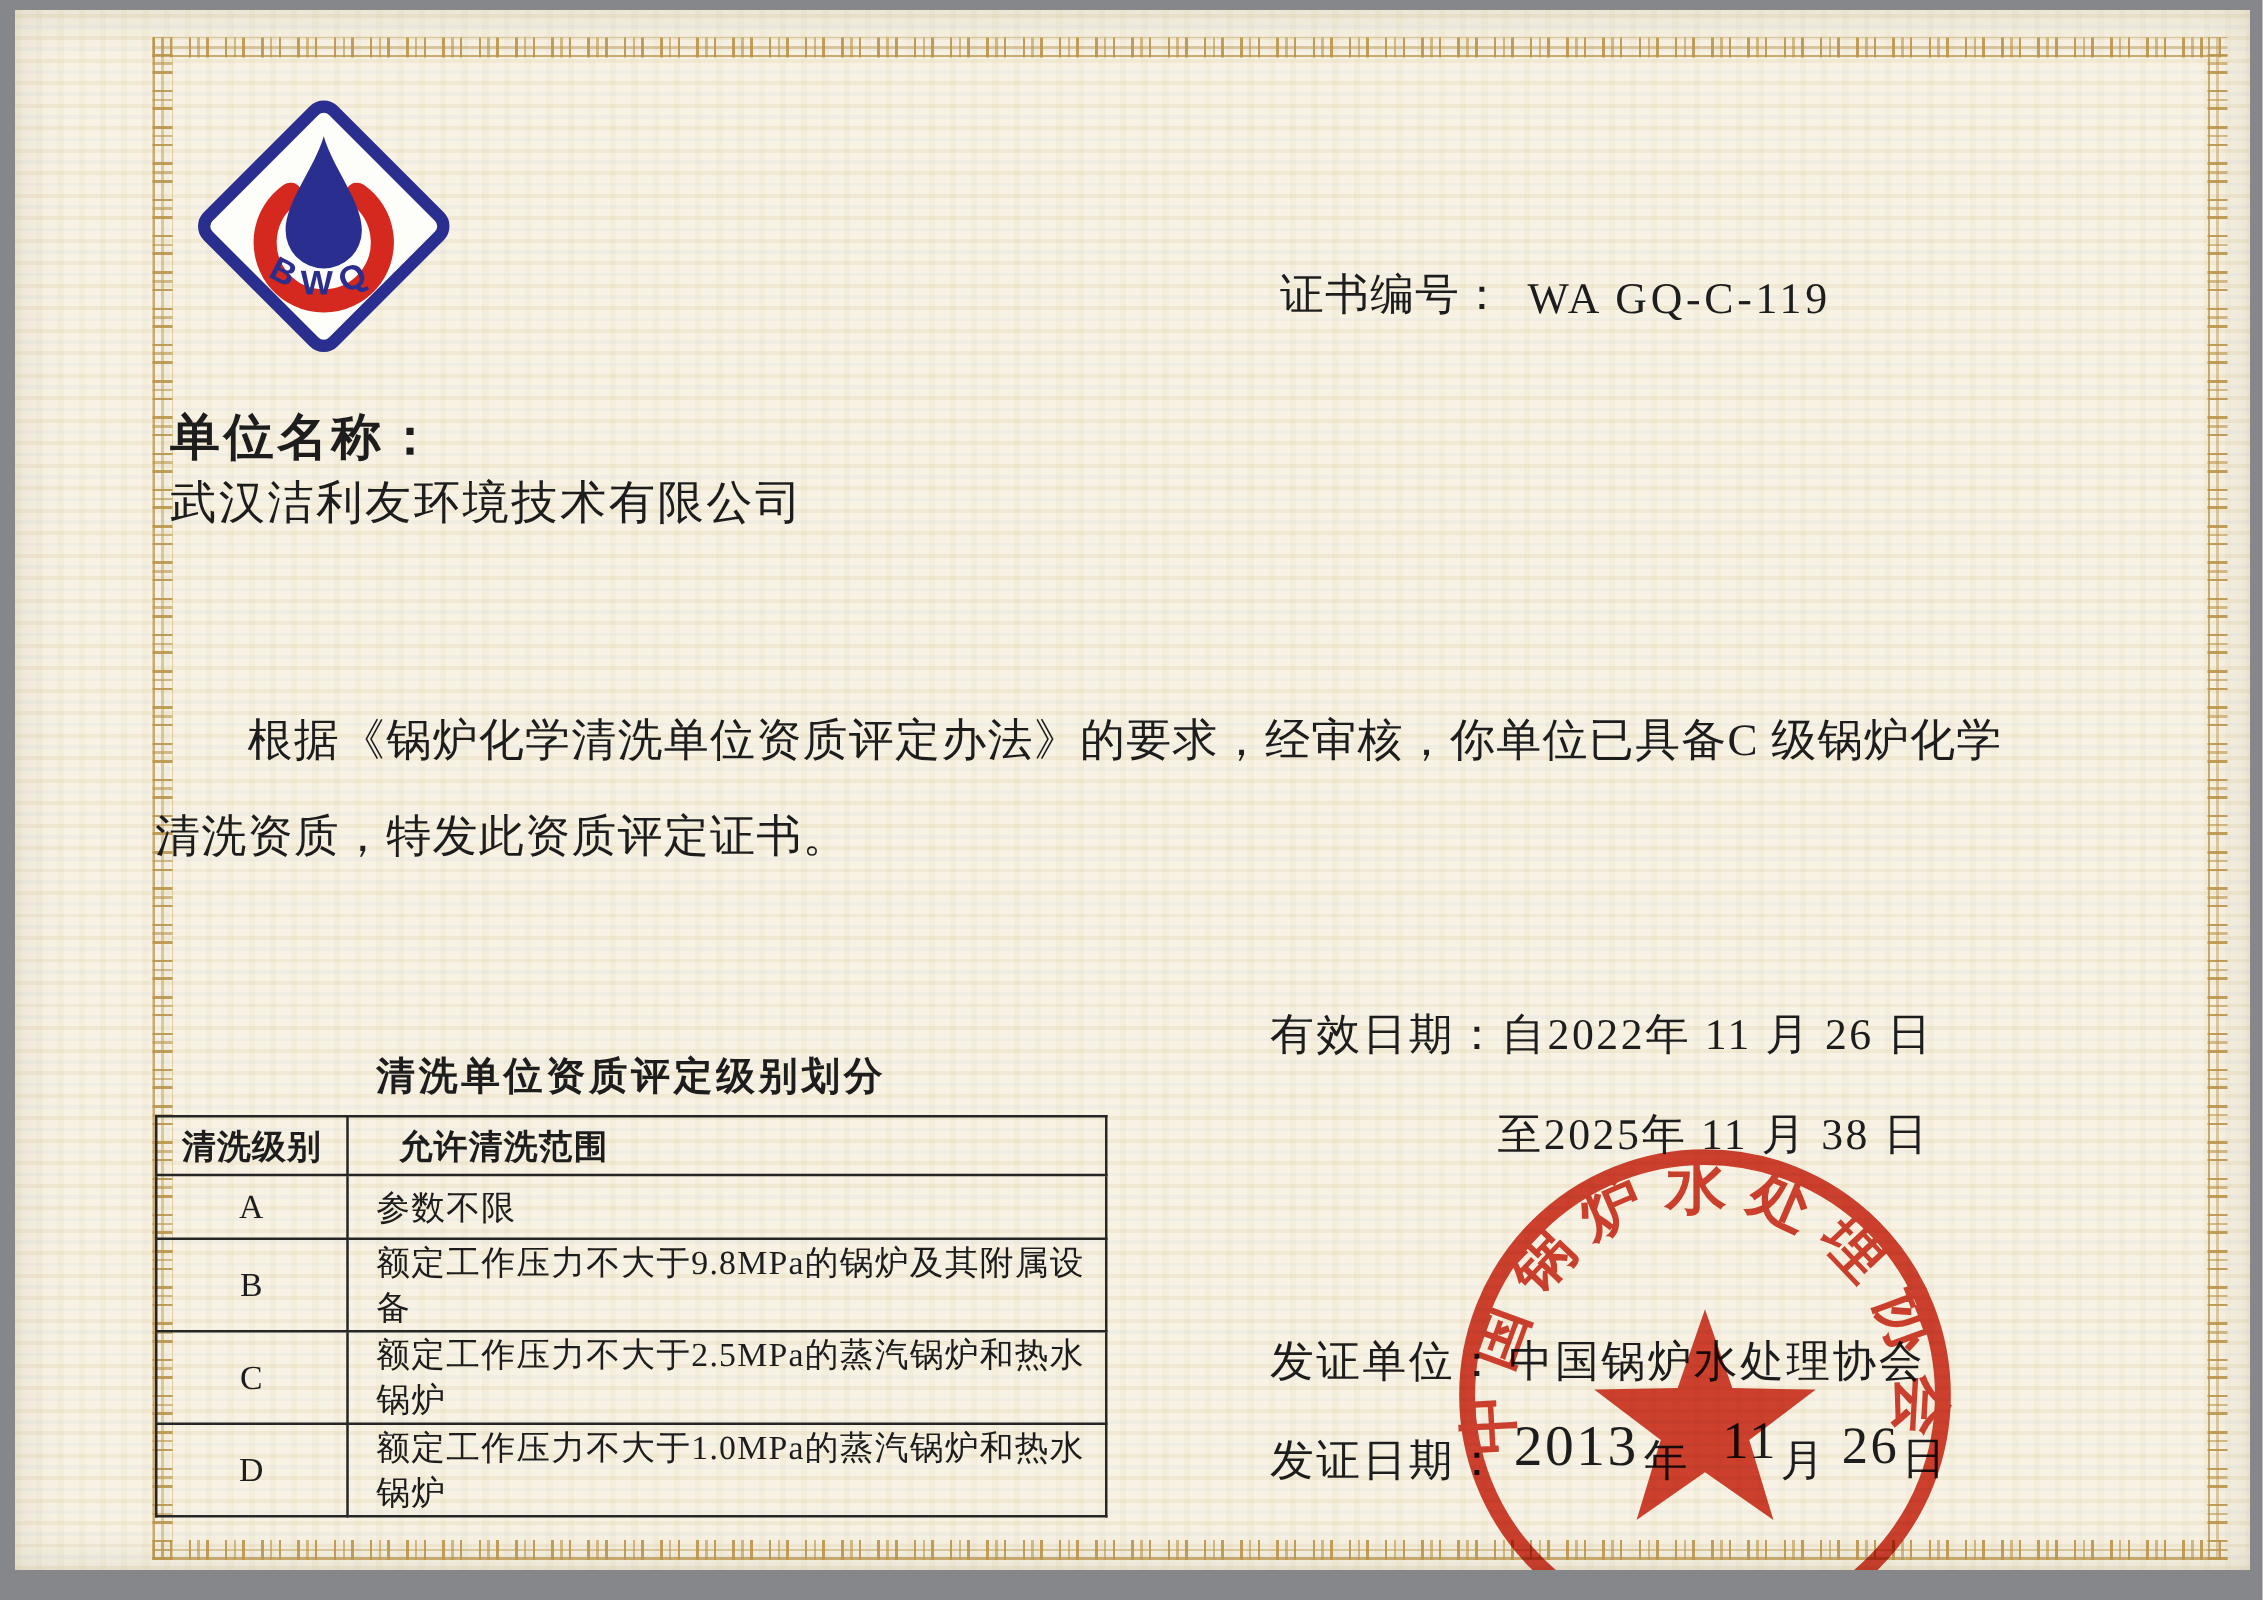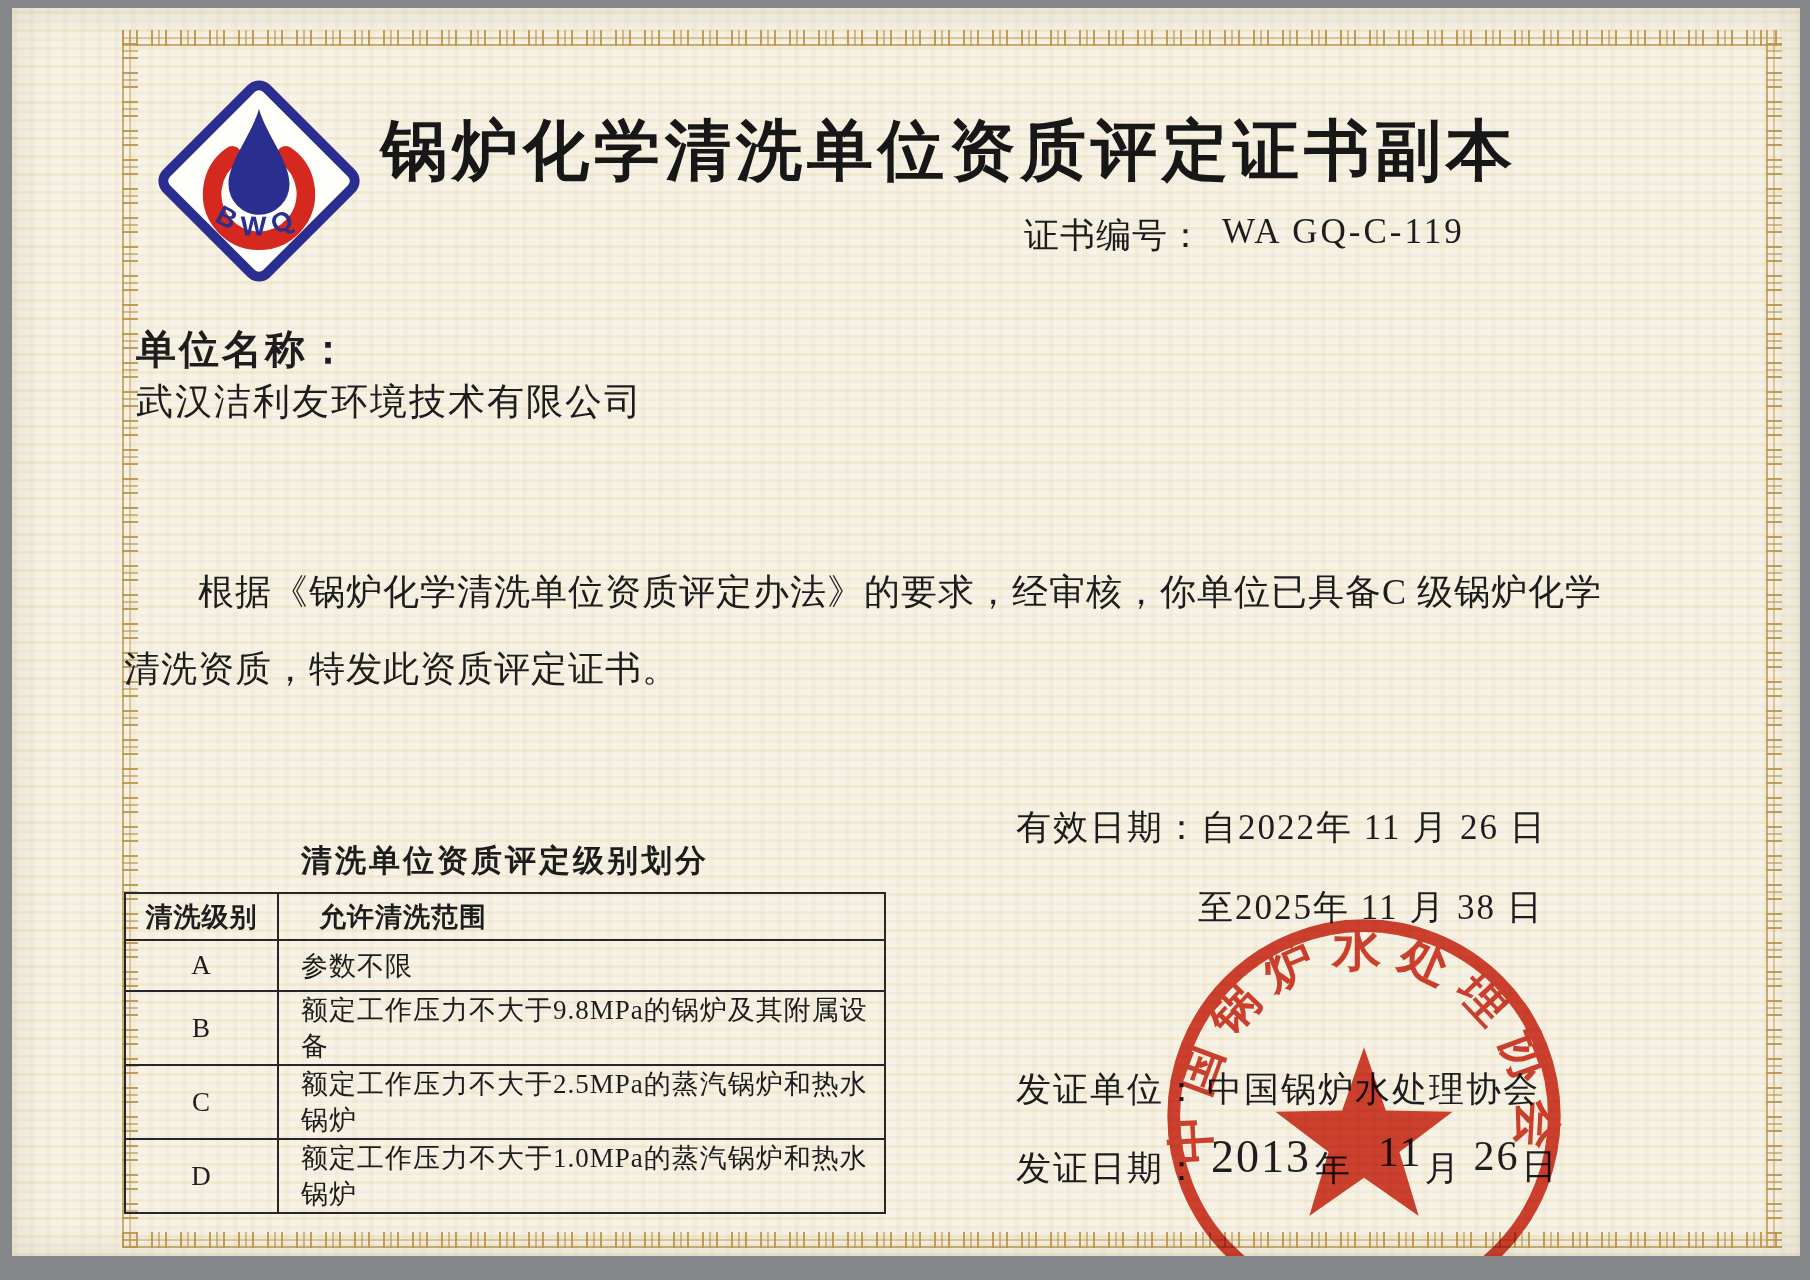--- a/index.html
+++ b/index.html
@@ -41,21 +41,21 @@
 
   .logo { left:138px; top:64px; width:218px; height:218px; }
 
   .title {
     left:322px; top:98px; width:1230px;
     font-size:66px; font-weight:700; letter-spacing:5px;
     text-align:center; white-space:nowrap; color:#171717;
   }
   .cert-no {
     left:1012px; top:204px; font-size:35px; letter-spacing:1px;
-    display:flex; align-items:flex-start;
+    display:flex; align-items:flex-end;
   }
   .cert-no .val { letter-spacing:3px; margin-left:18px; }
 
   .field { left:112px; display:flex; align-items:baseline; }
   .field.unit { top:314px;flex-direction:column; }
   .field.addr { top:444px; }
   .field .lab { font-size:40px; font-weight:700; letter-spacing:3px; }
   .field .val { font-size:37px; letter-spacing:2px; margin-left:12px; }
 
   .body-par { left:112px; top:546px; width:1475px; font-size:36px; line-height:77px; letter-spacing:1px; }
@@ -104,21 +104,20 @@
       <path id="logoArc" d="M 50,126 A 64,64 0 0 0 150,126" fill="none"></path>
     </defs>
     <rect x="35" y="35" width="130" height="130" rx="10" transform="rotate(45 100 100)" fill="#fdfdfa" stroke="#2a2f8f" stroke-width="9"></rect>
     <path d="M 124.5,76.5 A 43,43 0 1 1 75.5,76.5" fill="none" stroke="#d5281e" stroke-width="17" stroke-linecap="round"></path>
     <path d="M100,34 C93,58 72,82 72,103 A28,28 0 1 0 128,103 C128,82 107,58 100,34 Z" fill="#2a2f8f"></path>
     <text font-size="25" font-weight="700" fill="#2a2f8f" letter-spacing="9" font-family="Liberation Sans, DejaVu Sans, sans-serif">
       <textPath href="#logoArc" startOffset="50%" text-anchor="middle">CBWQA</textPath>
     </text>
   </svg>
 
-  <div class="abs title">锅炉化学清洗单位资质评定证书副本</div>
 
   <div class="abs cert-no">
     <span class="lab">证书编号：</span>
     <span class="val">WA GQ-C-119</span>
   </div>
 
   <div class="abs field unit">
     <span class="lab">单位名称：</span>
     <span class="val">武汉洁利友环境技术有限公司</span>
   </div>

